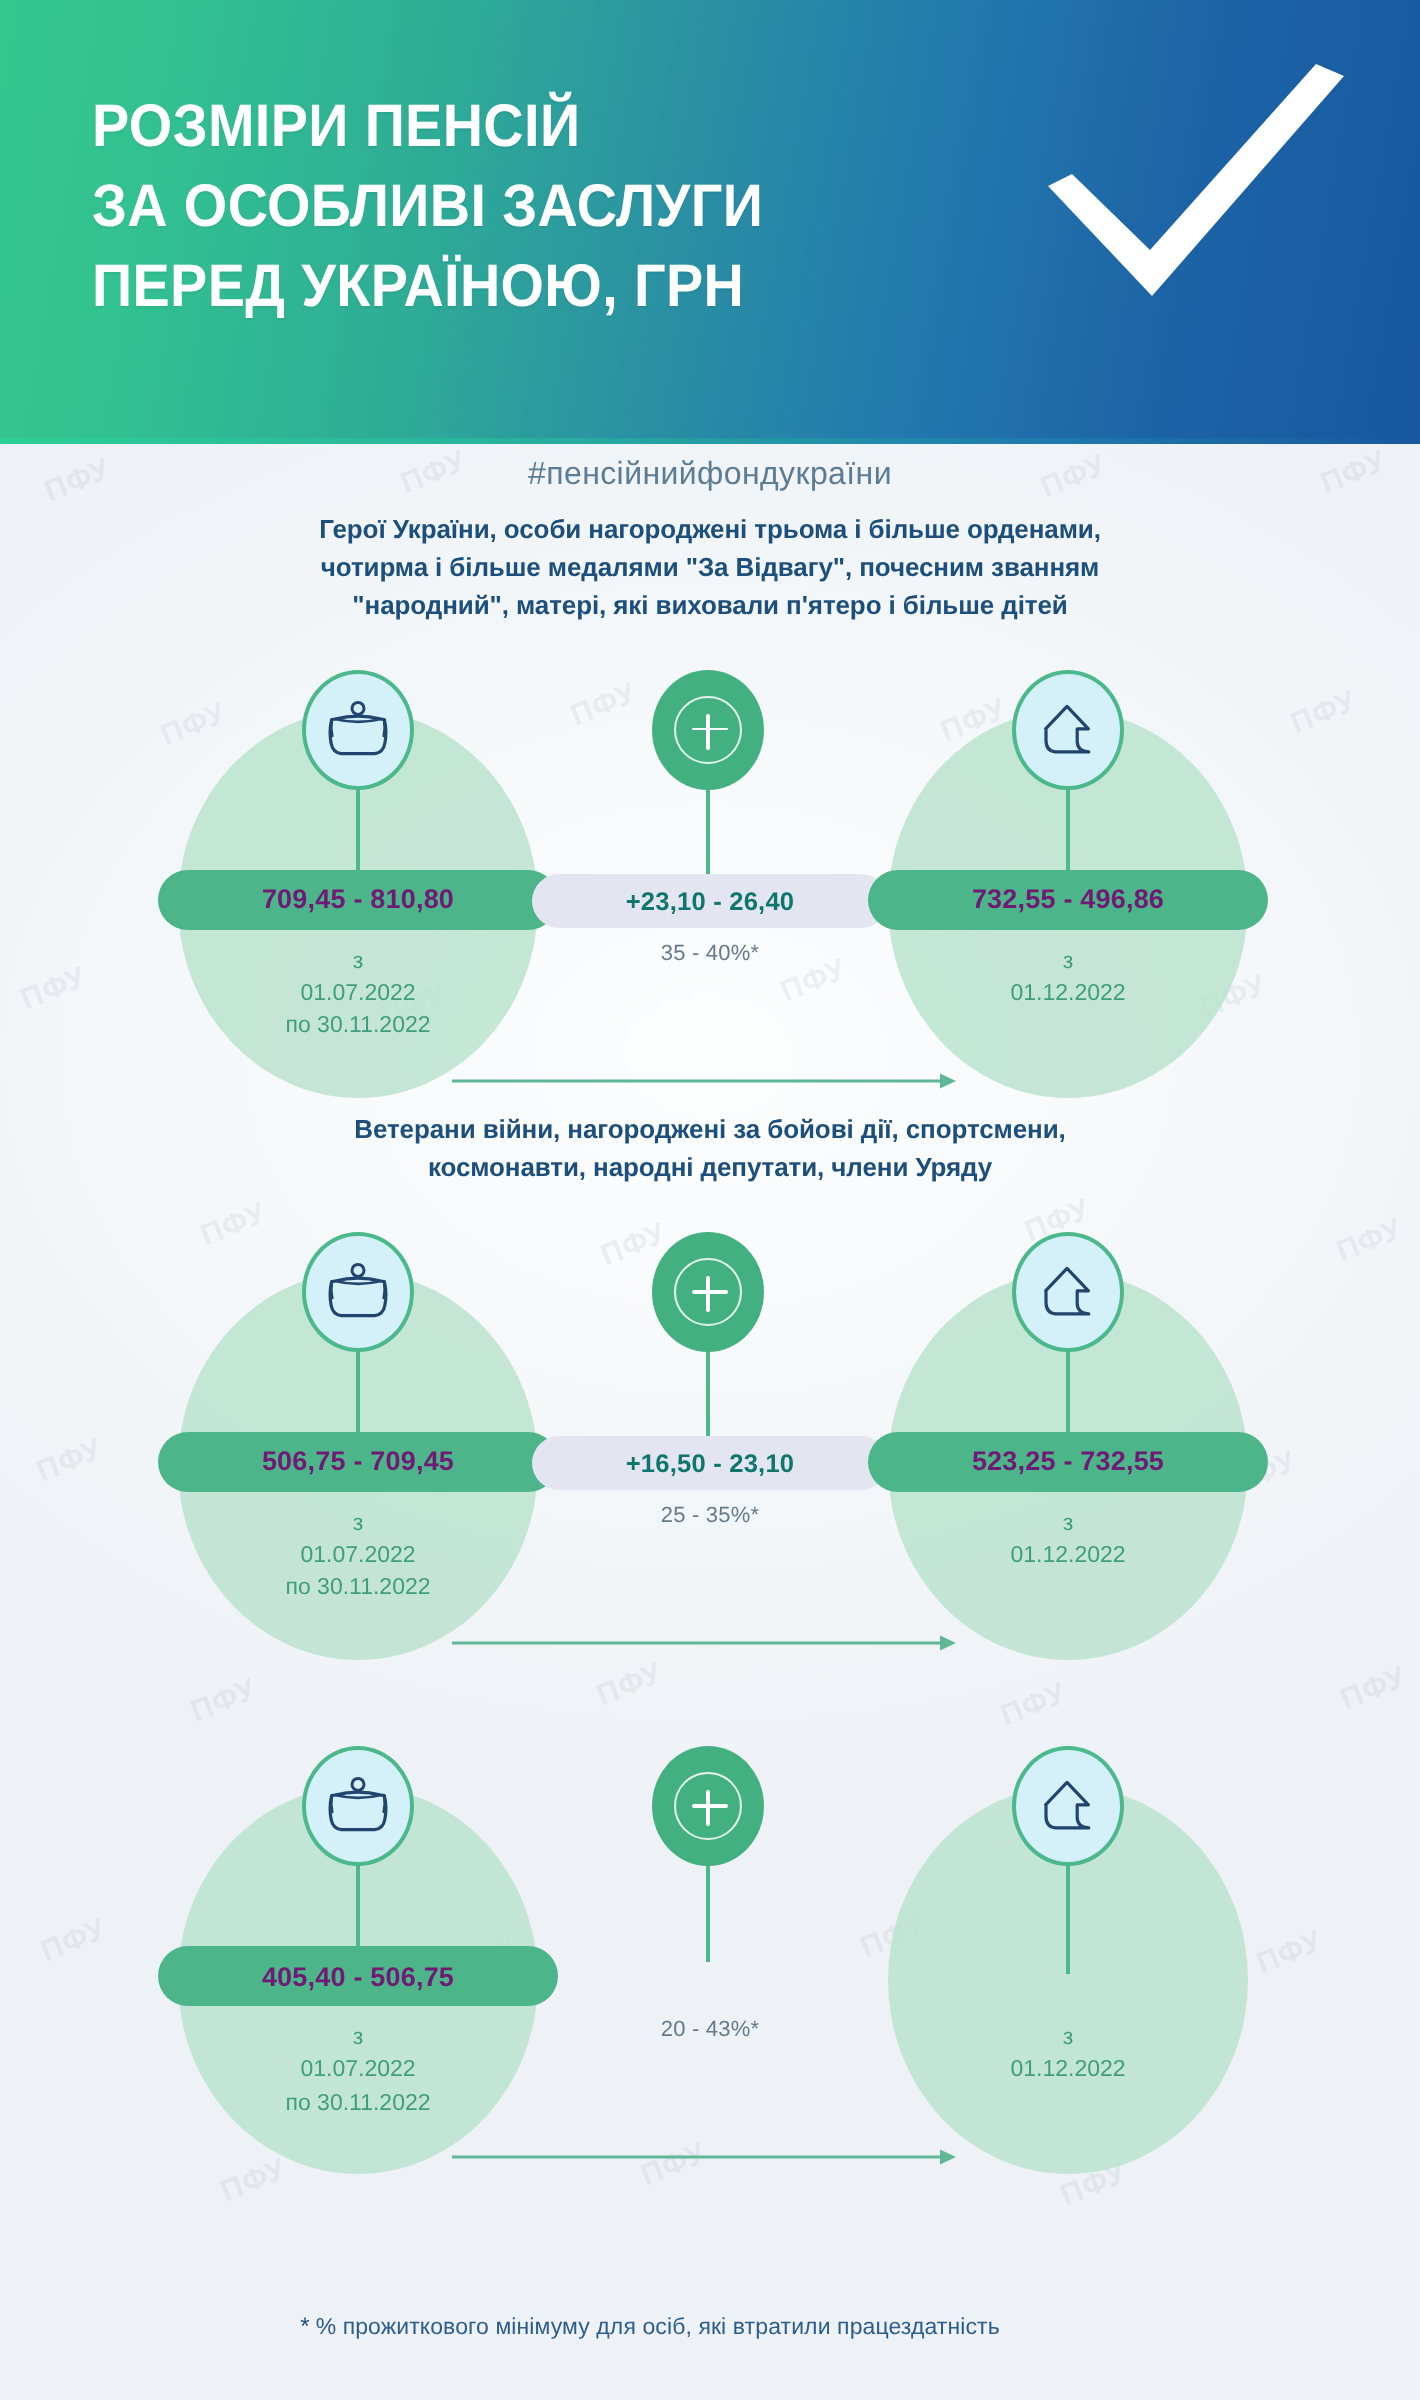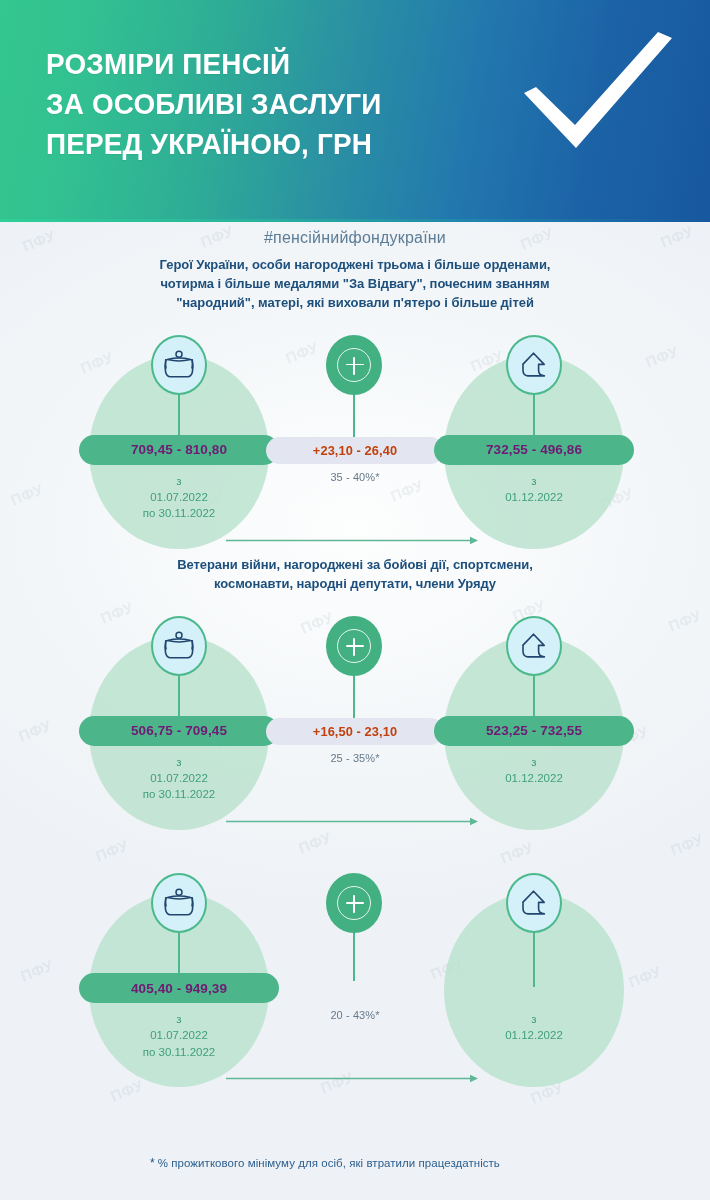--- a/index.html
+++ b/index.html
@@ -223,21 +223,21 @@
   }
   .pill-left  { left: 79px;  top: 110px; }
   .pill-right { left: 434px; top: 110px; }
   .pill-mid {
     left: 266px;
     top: 112px;
     width: 178px;
     height: 27px;
     border-radius: 13.5px;
     background: #e3e6f1;
-    color: #c2410c;
+    color: #0f766e;
     font-size: 12.8px;
     font-weight: 700;
   }
 
   .pct {
     position: absolute;
     left: 266px;
     top: 146px;
     width: 178px;
     text-align: center;
@@ -479,21 +479,21 @@
       <div class="bubble-plus">
         <div class="plus-ring"></div>
       </div>
 
       <div class="bubble bubble-right">
         <svg width="34" height="30" viewBox="0 0 34 30">
           <path d="M16.5 3.2 L27.2 14.4 L21.6 14.4 L21.6 20.6 Q21.6 25.6 27.4 25.9 L10.8 25.9 Q6.0 25.4 6.0 20.2 L6.0 14.4 L5.8 14.4 Z" fill="none" stroke="#21456e" stroke-width="1.6" stroke-linejoin="round" stroke-linecap="round"></path>
         </svg>
       </div>
 
-      <div class="pill pill-green pill-left">405,40 - 949,39</div>
+      <div class="pill pill-green pill-left">405,40 - 506,75</div>
 
       <div class="pct">20 - 43%*</div>
 
       <div class="date date-left">
         <span>з</span>
         <span>01.07.2022</span>
         <span>по 30.11.2022</span>
       </div>
 
       <div class="date date-right">

